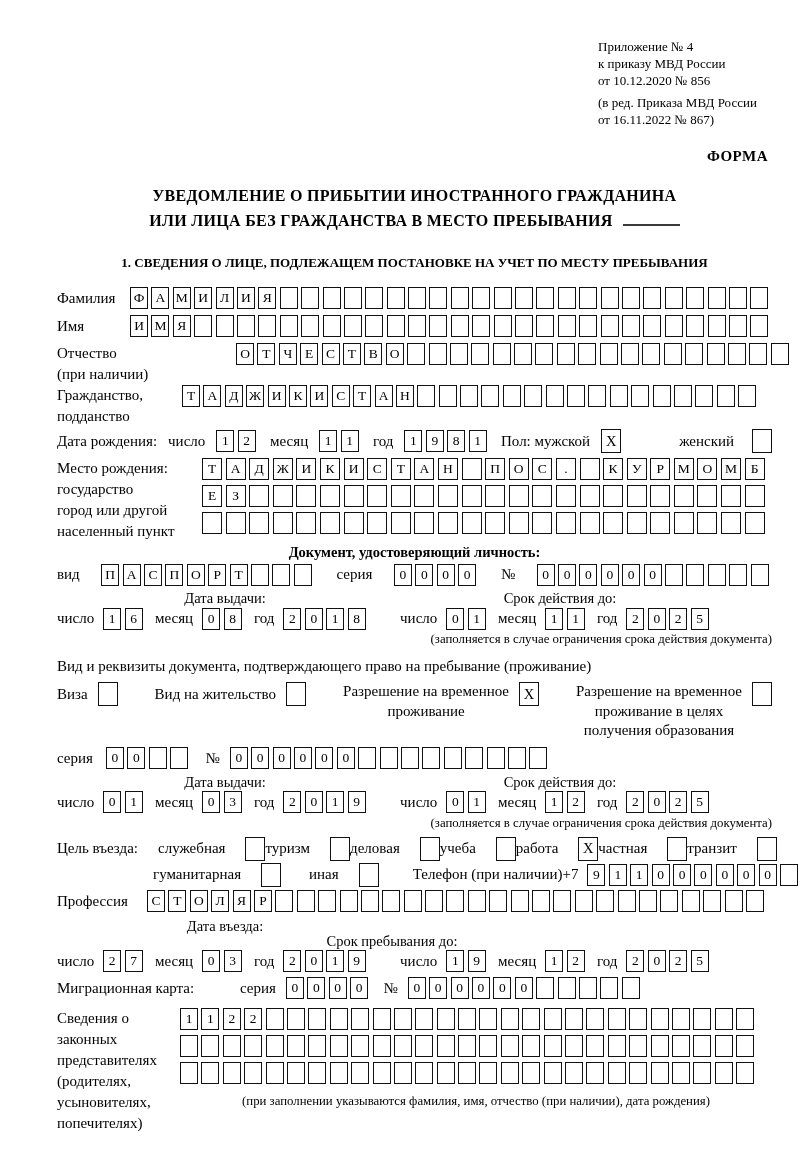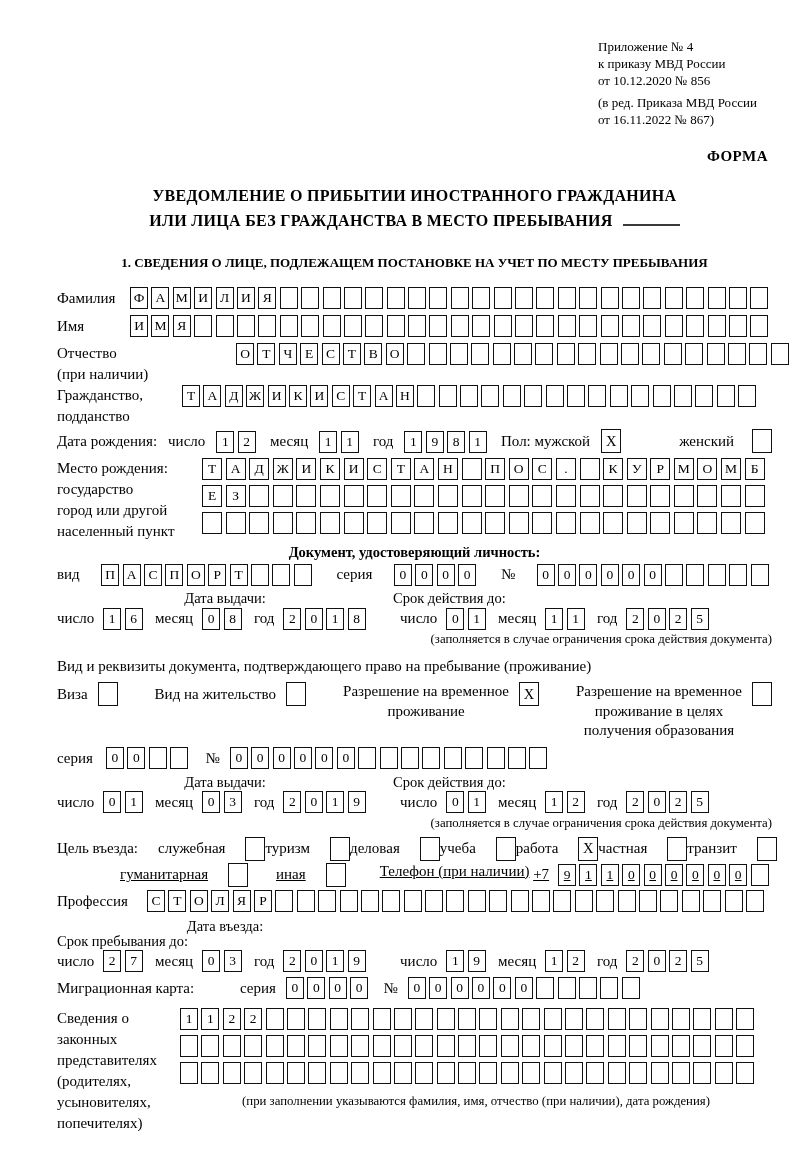--- a/index.html
+++ b/index.html
@@ -23,43 +23,43 @@
   .cb{width:18px;height:22px;border:1.6px solid #111;box-sizing:border-box;margin-right:3.4px;
       flex:none;display:flex;align-items:center;justify-content:center;font-size:13.5px;background:#fff;}
   .wide .cb{width:20px;margin-right:3.6px;}
   .chk{width:20px;height:24px;border:1.6px solid #111;box-sizing:border-box;flex:none;
       display:flex;align-items:center;justify-content:center;font-size:14.5px;background:#fff;}
   .w73{width:73px;} .w145{width:145px;} .w125{width:125px;} .w90{width:90px;}
   .w123{width:123px;} .w173{width:173px;}
   
   .r-surname{margin-top:16px;} .r-name{margin-top:5px;} .r-patronymic{margin-top:5px;gap:34px;}
   .r-citizenship{margin-top:0;} 
-  .r-birth{margin-top:2px;display:flex;align-items:flex-end;gap:11px;}
+  .r-birth{margin-top:2px;display:flex;align-items:center;gap:11px;}
   .female-group{margin-left:auto;display:flex;align-items:center;gap:18px;}
   .r-birthplace{margin-top:5px;}
   .bp-rows .boxes{margin-bottom:5px;}
   .doc-header{margin-top:2px;text-align:center;font-weight:bold;font-size:14.5px;}
   .r-vid{margin-top:2px;display:flex;justify-content:space-between;align-items:center;}
   .dhrow{display:flex;margin-top:5px;font-size:14.5px;line-height:15px;}
   .dh-left{width:336px;text-align:center;flex:none;}
-  .dh-right{flex:1;margin-right:45px;}
+  .dh-right{flex:1;text-align:center;margin-right:45px;}
   .dates{display:flex;margin-top:1px;justify-content:space-between;padding-right:60px;}
   .dgroup{display:flex;align-items:center;gap:9px;}
   .note{font-size:12.8px;text-align:right;margin-top:2px;line-height:15px;}
   .intro{font-size:15px;line-height:23px;margin-top:8px;}
   .opts{display:flex;justify-content:space-between;margin-top:4px;align-items:flex-start;}
   .opt{display:flex;align-items:flex-start;gap:10px;font-size:15px;}
   .opt.single{align-items:center;}
   .opt.single span{line-height:24px;}
   .optlines{text-align:center;line-height:19.5px;}
   .r-rvpser{margin-top:6px;display:flex;align-items:center;}
   .r-rvpser .lbl{margin-right:13px;} .r-rvpser .mid{margin:0 10px 0 14px;}
   .purpose{display:flex;justify-content:space-between;align-items:center;margin-top:6px;font-size:15px;}
   .popt{display:flex;align-items:center;gap:20px;white-space:nowrap;}
-  .purpose2{display:flex;margin-top:2px;margin-left:63px;font-size:15px;text-decoration:underline;}
+  .purpose2{display:flex;align-items:center;margin-top:2px;margin-left:96px;font-size:15px;}
   .purpose2 .in2{margin-left:28px;}
   .purpose2 .phlabel{margin-left:34px;white-space:nowrap;}
   .phone-group{margin-left:auto;display:flex;align-items:center;gap:9px;}
   .r-prof{margin-top:3px;}
   .r-mig{margin-top:4px;display:flex;align-items:center;}
   .r-mig .lbl{margin-right:10px;} .r-mig .mid{margin:0 10px 0 12px;}
   .reps{margin-top:8px;}
   .reps-right{flex:1;}
   .reps-right .boxes{margin-bottom:5px;}
   .reps-note{font-size:12.8px;text-align:center;margin-top:9px;line-height:16px;}

